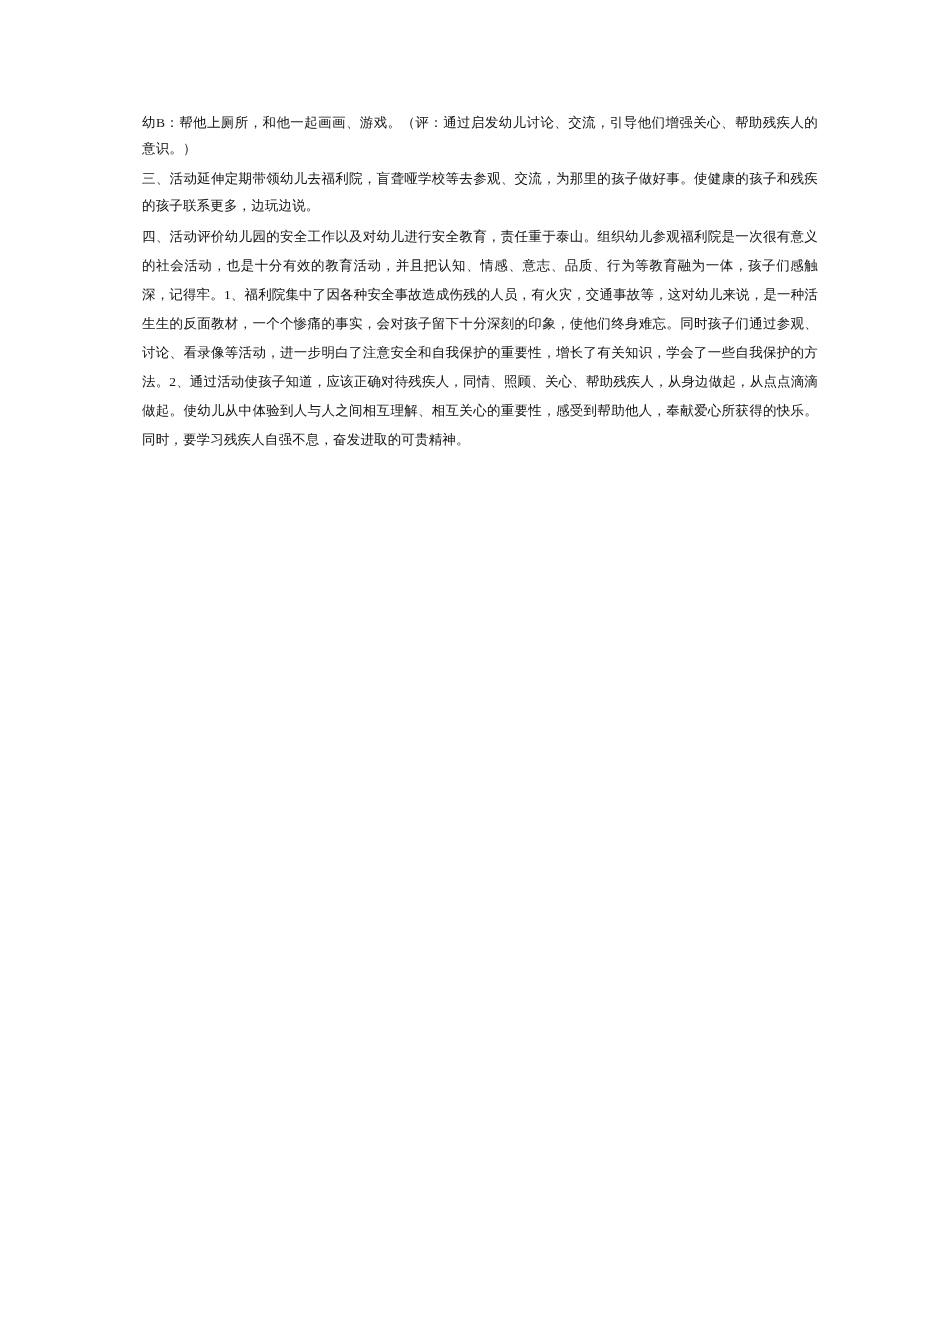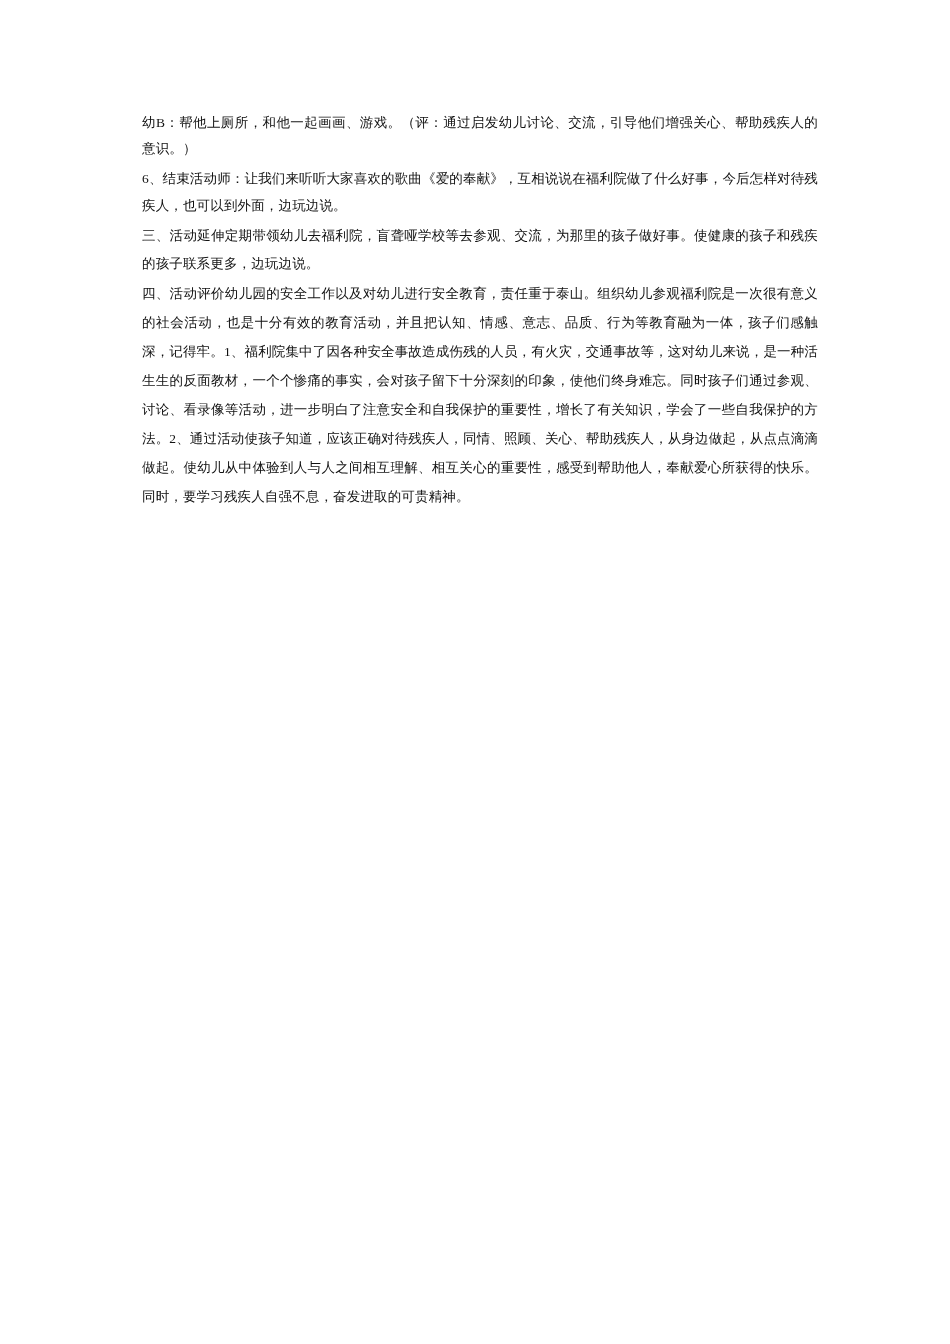--- a/index.html
+++ b/index.html
@@ -41,17 +41,16 @@
   .para.block {
     line-height: 2.15;
   }
 </style>
 </head>
 <body>
 
 <div class="page">
   <div class="doc-body">
     <p class="para tight">幼B：帮他上厕所，和他一起画画、游戏。（评：通过启发幼儿讨论、交流，引导他们增强关心、帮助残疾人的意识。）</p>
-    <p class="para">6、结束活动师：让我们来听听大家喜欢的歌曲《爱的奉献》，互相说说在福利院做了什么好事，今后怎样对待残疾人，也可以到外面，边玩边说。</p>
     <p class="para">三、活动延伸定期带领幼儿去福利院，盲聋哑学校等去参观、交流，为那里的孩子做好事。使健康的孩子和残疾的孩子联系更多，边玩边说。</p>
     <p class="para block">四、活动评价幼儿园的安全工作以及对幼儿进行安全教育，责任重于泰山。组织幼儿参观福利院是一次很有意义的社会活动，也是十分有效的教育活动，并且把认知、情感、意志、品质、行为等教育融为一体，孩子们感触深，记得牢。1、福利院集中了因各种安全事故造成伤残的人员，有火灾，交通事故等，这对幼儿来说，是一种活生生的反面教材，一个个惨痛的事实，会对孩子留下十分深刻的印象，使他们终身难忘。同时孩子们通过参观、讨论、看录像等活动，进一步明白了注意安全和自我保护的重要性，增长了有关知识，学会了一些自我保护的方法。2、通过活动使孩子知道，应该正确对待残疾人，同情、照顾、关心、帮助残疾人，从身边做起，从点点滴滴做起。使幼儿从中体验到人与人之间相互理解、相互关心的重要性，感受到帮助他人，奉献爱心所获得的快乐。同时，要学习残疾人自强不息，奋发进取的可贵精神。</p>
   </div>
 </div>
 
 </body></html>

